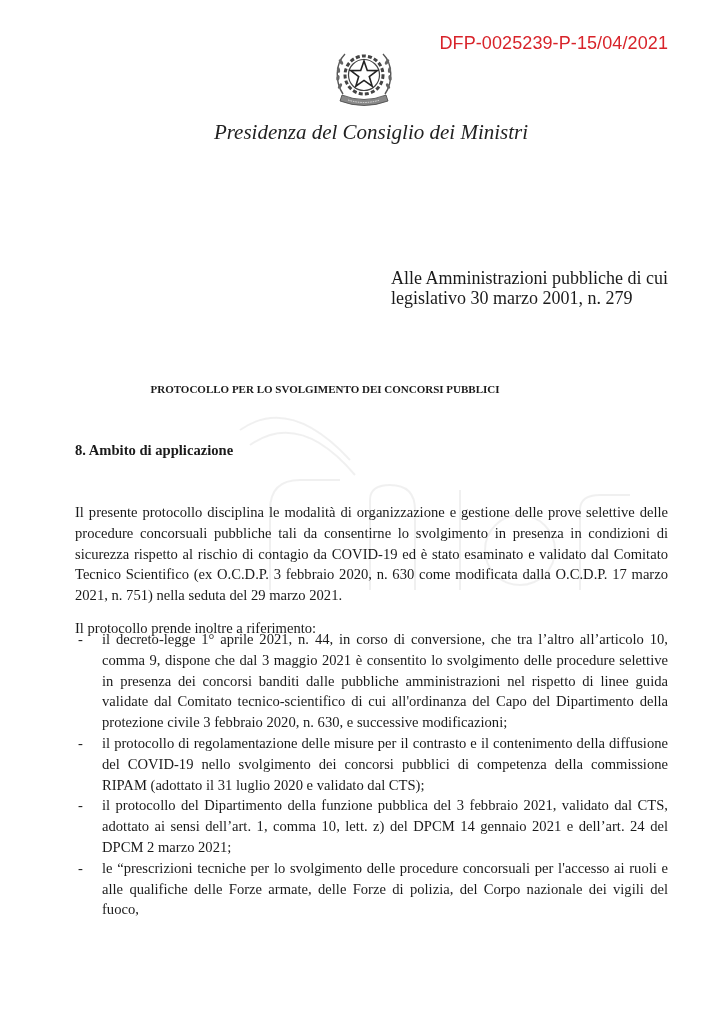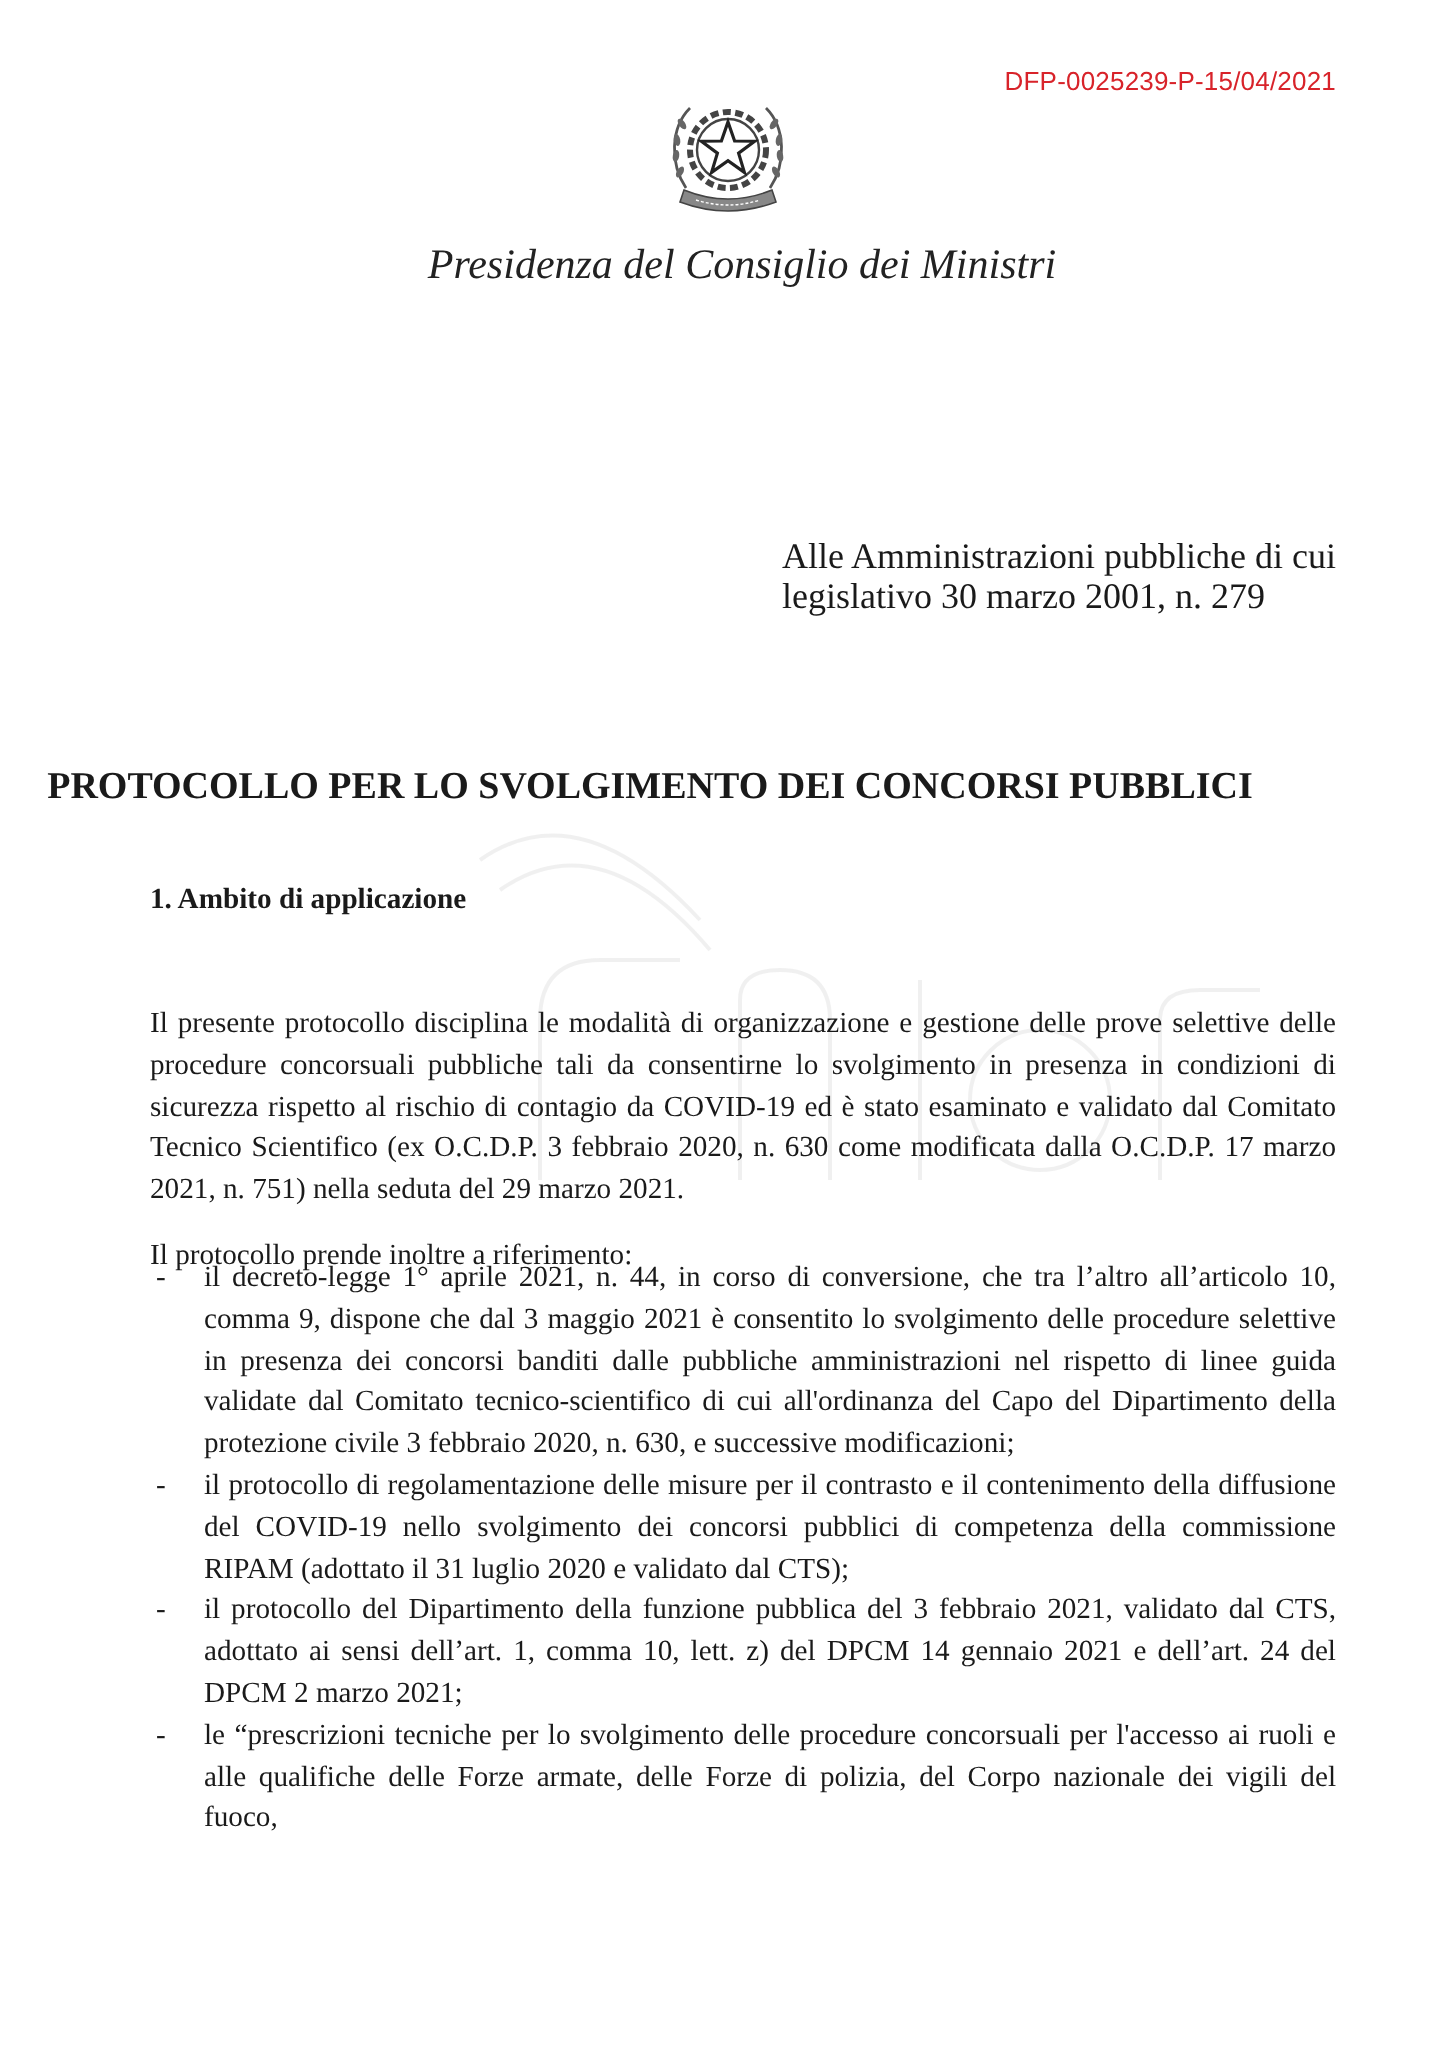--- a/index.html
+++ b/index.html
@@ -13,21 +13,21 @@
       position: relative;
       overflow: hidden;
       font-family: "Liberation Serif", "DejaVu Serif", serif;
       color: #1a1a1a;
     }
     .protocol-number {
       position: absolute;
       top: 33px;
       right: 56px;
       font-family: "Liberation Sans", "DejaVu Sans", sans-serif;
-      font-size: 13px;
+      font-size: 18px;
       color: #d8232a;
       letter-spacing: 0.1px;
     }
     .emblem {
       position: absolute;
       left: 333px;
       top: 42px;
       width: 62px;
       height: 70px;
     }
@@ -54,21 +54,21 @@
       font-size: 18px;
       line-height: 20px;
     }
     .doc-title {
       position: absolute;
       left: 0;
       width: 640px;
       top: 383px;
       text-align: center;
       font-weight: bold;
-      font-size: 19px;
+      font-size: 11px;
       padding-left: 10px;
       box-sizing: border-box;
     }
     .section-heading {
       position: absolute;
       left: 75px;
       top: 442px;
       font-weight: bold;
       font-size: 14.6px;
     }
@@ -163,21 +163,21 @@
     <path d="M40 190 L40 110 Q40 80 70 80 L110 80"></path>
     <path d="M140 190 L140 100 Q140 85 160 85 Q185 85 185 110 L185 190"></path>
     <path d="M230 190 L230 90"></path>
     <circle cx="290" cy="150" r="35"></circle>
     <path d="M350 190 L350 110 Q350 95 370 95 L400 95"></path>
   </g>
 </svg>
 
 <div class="doc-title">PROTOCOLLO PER LO SVOLGIMENTO DEI CONCORSI PUBBLICI</div>
 
-<div class="section-heading">1. Ambito di applicazione</div>
+<div class="section-heading">8. Ambito di applicazione</div>
 
 <div class="body-text para-intro">Il presente protocollo disciplina le modalità di organizzazione e gestione delle prove selettive delle procedure concorsuali pubbliche tali da consentirne lo svolgimento in presenza in condizioni di sicurezza rispetto al rischio di contagio da COVID-19 ed è stato esaminato e validato dal Comitato Tecnico Scientifico (ex O.C.D.P. 3 febbraio 2020, n. 630 come modificata dalla O.C.D.P. 17 marzo 2021, n. 751) nella seduta del 29 marzo 2021.</div>
 
 <div class="body-text para-refs">Il protocollo prende inoltre a riferimento:</div>
 
 <ul class="ref-list">
   <li>
     <span class="dash">-</span>
     <span>il decreto-legge 1° aprile 2021, n. 44, in corso di conversione, che tra l’altro all’articolo 10, comma 9, dispone che dal 3 maggio 2021 è consentito lo svolgimento delle procedure selettive in presenza dei concorsi banditi dalle pubbliche amministrazioni nel rispetto di linee guida validate dal Comitato tecnico-scientifico di cui all'ordinanza del Capo del Dipartimento della protezione civile 3 febbraio 2020, n. 630, e successive modificazioni;</span>
   </li>

